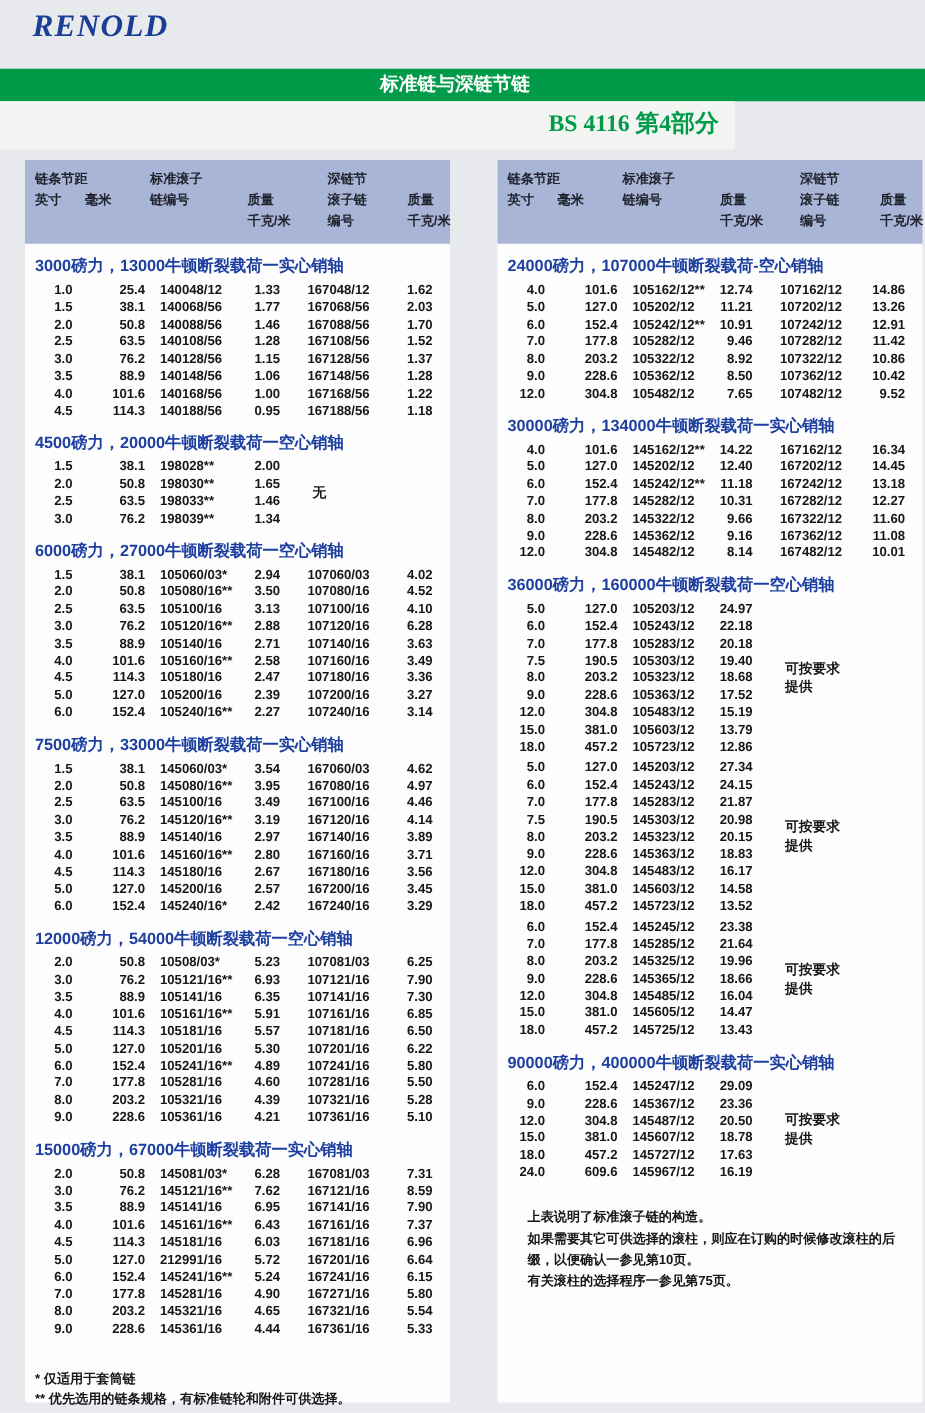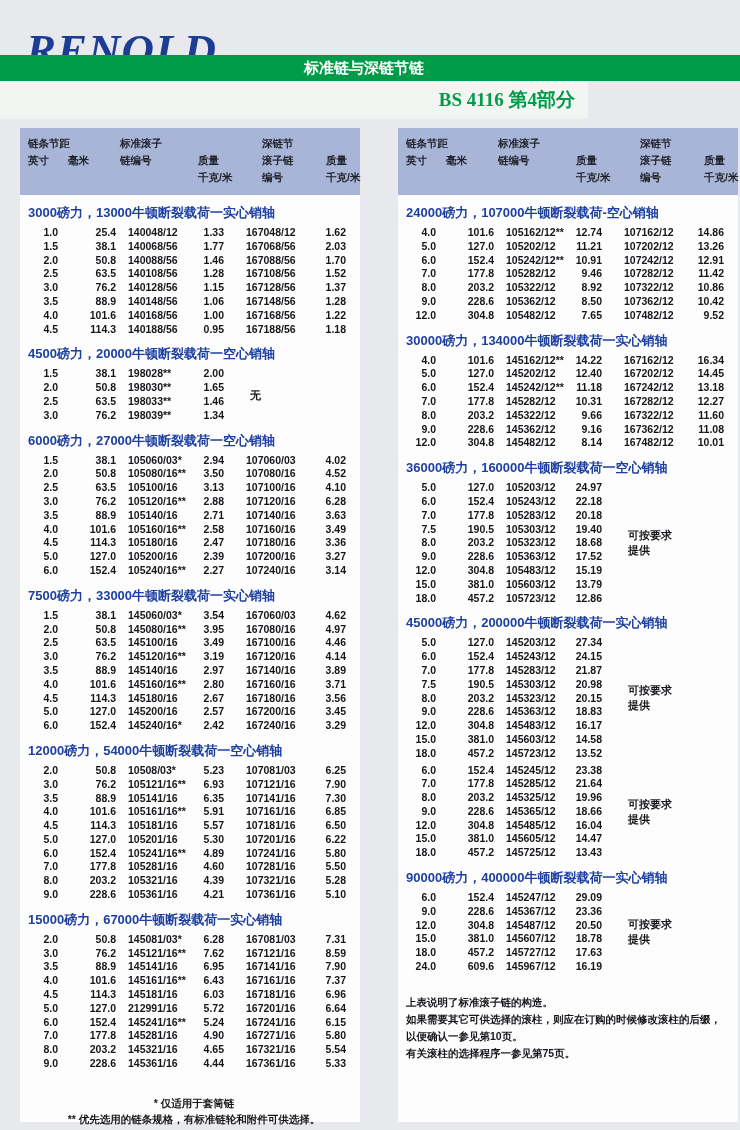--- a/index.html
+++ b/index.html
@@ -3,22 +3,22 @@
 <meta charset="utf-8">
 <style>
   :root{
     --green:#009B49; --logo-navy:#1B3E94; --band:#A9B5D6;
     --title-blue:#1D3FA0; --ink:#16161A; --page-bg:#E8E9ED; --panel-bg:#FDFDFE;
   }
   html,body{margin:0;padding:0;}
   body{font-family:"Liberation Sans","DejaVu Sans",sans-serif;background:#fff;}
   .page{position:relative;width:740px;height:1130px;background:var(--page-bg);overflow:hidden;}
 
-  .logo{position:absolute;top:24px;left:26px;font-family:"Liberation Serif","DejaVu Serif",serif;
-        font-style:italic;font-weight:700;font-size:45px;color:var(--logo-navy);letter-spacing:1px;}
+  .logo{position:absolute;top:8px;left:26px;font-family:"Liberation Serif","DejaVu Serif",serif;
+        font-style:italic;font-weight:700;font-size:25px;color:var(--logo-navy);letter-spacing:1px;}
   .banner{position:absolute;top:55px;left:0;width:740px;height:26px;background:var(--green);
           color:#fff;font-weight:700;font-size:15px;line-height:26px;text-align:center;box-sizing:border-box;padding-right:12px;}
   .substrip{position:absolute;top:81px;left:0;width:588px;height:38px;background:#F3F5F2;
             text-align:right;box-sizing:border-box;padding-right:13px;}
   .substrip span{font-family:"Liberation Serif","DejaVu Serif",serif;font-weight:700;font-size:19px;
                  line-height:38px;color:var(--green);}
 
   .panel{position:absolute;top:128px;width:340px;height:994px;background:var(--panel-bg);}
   .panel.left{left:20px;}
   .panel.right{left:398px;}
@@ -32,23 +32,23 @@
   .sec-title{font-size:13px;font-weight:700;color:var(--title-blue);margin:9px 0 4px 0;white-space:nowrap;}
   .sec-rows{position:relative;margin-bottom:3px;font-size:10.5px;font-weight:700;color:var(--ink);}
   .row{display:grid;grid-template-columns:30px 58px 64px 44px 88px 1fr;line-height:13.8px;}
   .c{white-space:nowrap;}
   .c0,.c1,.c3,.c5{text-align:right;}
   .c2{padding-left:12px;}
   .c4{padding-left:22px;}
   .note{position:absolute;left:222px;top:50%;transform:translateY(-50%);
         font-weight:700;font-size:11px;line-height:15px;color:var(--ink);white-space:nowrap;}
 
-  .footnotes{margin:24px 0 0 8px;font-size:10.5px;font-weight:700;color:var(--ink);line-height:16.5px;text-align:center;}
+  .footnotes{margin:24px 0 0 8px;font-size:10.5px;font-weight:700;color:var(--ink);line-height:16.5px;}
   .notes{margin:20px 12px 0 8px;font-size:10.5px;font-weight:700;color:var(--ink);line-height:16.5px;}
-  .notes div{margin:0 0 1px 0;}
+  .notes div{margin:0 0 1px 16px;}
 </style>
 </head>
 <body>
 
 <div class="page">
   <div class="logo">RENOLD</div>
   <div class="banner">
     <span>标准链与深链节链</span>
   </div>
   <div class="substrip">
@@ -727,21 +727,20 @@
                 <span class="c c4"></span>
                 <span class="c c5"></span>
               </div>
               <div class="note">
                 <div>可按要求</div>
                 <div>提供</div>
               </div>
             </div>
           </div>
           <div class="section">
-            <div class="sec-title">45000磅力，200000牛顿断裂载荷一实心销轴</div>
             <div class="sec-rows">
               <div class="row">
                 <span class="c c0">5.0</span>
                 <span class="c c1">127.0</span>
                 <span class="c c2">145203/12</span>
                 <span class="c c3">27.34</span>
                 <span class="c c4"></span>
                 <span class="c c5"></span>
               </div>
               <div class="row">

